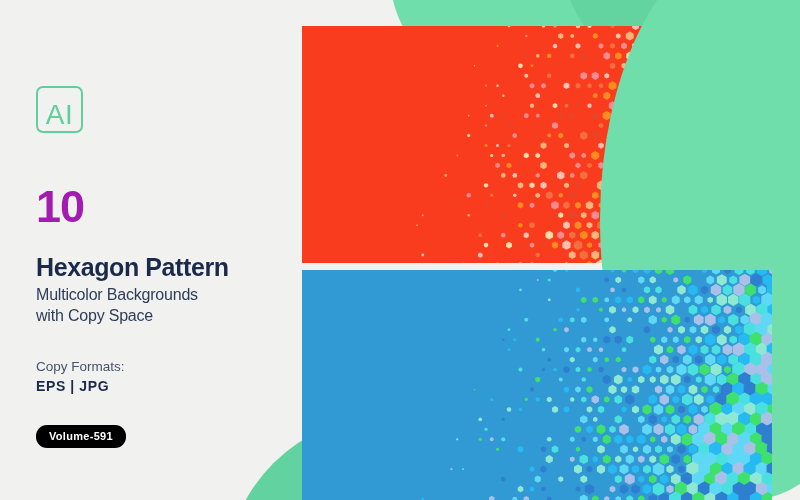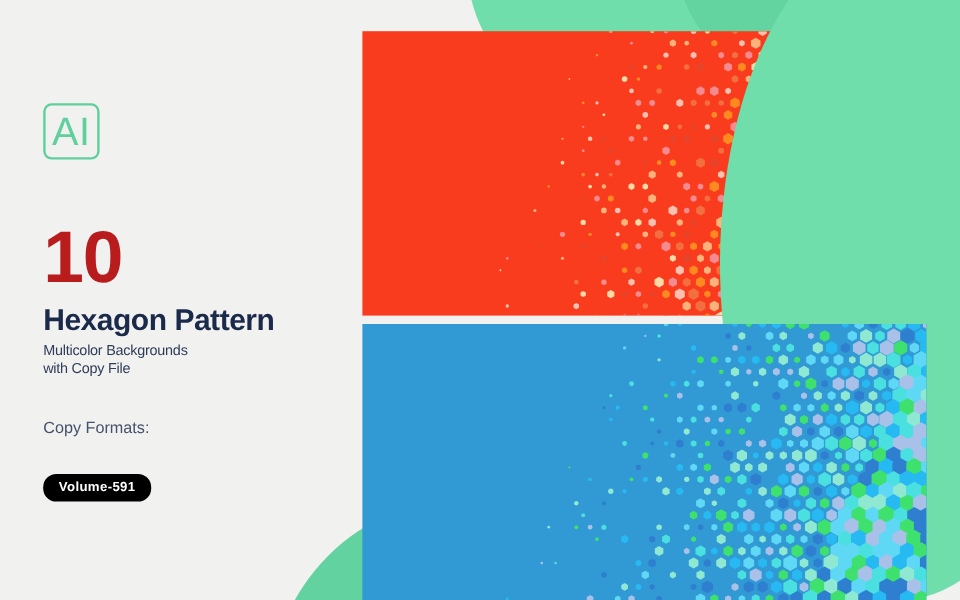--- a/index.html
+++ b/index.html
@@ -18,28 +18,28 @@
   #blob-top-b { width:430px; height:330px; left:560px; top:-215px; background:#63d3a0; }
   #blob-right { width:300px; height:560px; left:600px; top:-60px; background:#6fdeab; border-radius:50%; }
   #blob-bottom { width:330px; height:330px; left:225px; top:415px; background:#62d3a0; }
 
   
   #left-col { position:absolute; left:36px; top:86px; width:250px; }
 
   #ai-badge {
     width:47px; height:47px;
     border:2px solid #5fcf9b; border-radius:7px;
-    display:flex; align-items:center; justify-content:center;
-    color:#5fcf9b; font-size:33px; letter-spacing:.5px;
+    display:flex; align-items:flex-end; justify-content:center;
+    color:#5fcf9b; font-size:28px; letter-spacing:.5px;
     font-family:"Liberation Sans", sans-serif;
   }
 
-  #count { margin-top:53px; font-size:61px; font-weight:700; color:#b91c1c; line-height:.92; letter-spacing:-1px; }
-  #title { margin-top:11px; font-size:25px; font-weight:700; color:#1b2a4a; letter-spacing:-.4px; }
-  #subtitle { margin-top:3px; font-size:12px; font-weight:400; color:#2e3c58; line-height:1.27; letter-spacing:-.2px; }
+  #count { margin-top:53px; font-size:45px; font-weight:700; color:#a21caf; line-height:.92; letter-spacing:-1px; }
+  #title { margin-top:26px; font-size:25px; font-weight:700; color:#1b2a4a; letter-spacing:-.4px; }
+  #subtitle { margin-top:3px; font-size:16px; font-weight:400; color:#2e3c58; line-height:1.27; letter-spacing:-.2px; }
 
   #formats-label { margin-top:33px; font-size:13.5px; color:#46526b; }
   #formats-value { margin-top:4px; font-size:14px; font-weight:700; color:#1b2a4a; letter-spacing:.6px; }
 
   #volume-badge {
     margin-top:31px; display:inline-block;
     background:#000000; color:#ffffff;
     font-size:11px; font-weight:700; letter-spacing:.3px;
     padding:5px 13px 6px; border-radius:11px;
   }
@@ -62,24 +62,25 @@
   <div id="left-col">
 
     <div id="ai-badge">
       <span>AI</span>
     </div>
 
     <div id="count">10</div>
     <div id="title">Hexagon Pattern</div>
     <div id="subtitle">
       <span>Multicolor Backgrounds</span><br>
-      <span>with Copy File</span>
+      <span>with Copy Space</span>
     </div>
 
     <div id="formats-label">Copy Formats:</div>
+    <div id="formats-value">EPS  |  JPG</div>
 
     <div id="volume-badge">Volume-591</div>
   </div>
 
   <div class="panel" id="panel-red">
     <svg id="svg-red" viewBox="0 0 470 237" preserveAspectRatio="none">
         <circle cx="207.00" cy="0.00" r="1.37" fill="#ffc0b0"></circle>
         <circle cx="241.50" cy="0.00" r="1.60" fill="#ffd9a6"></circle>
         <circle cx="253.00" cy="0.00" r="1.81" fill="#f58a8f"></circle>
         <circle cx="276.00" cy="0.00" r="2.32" fill="#ffc0b0"></circle>

